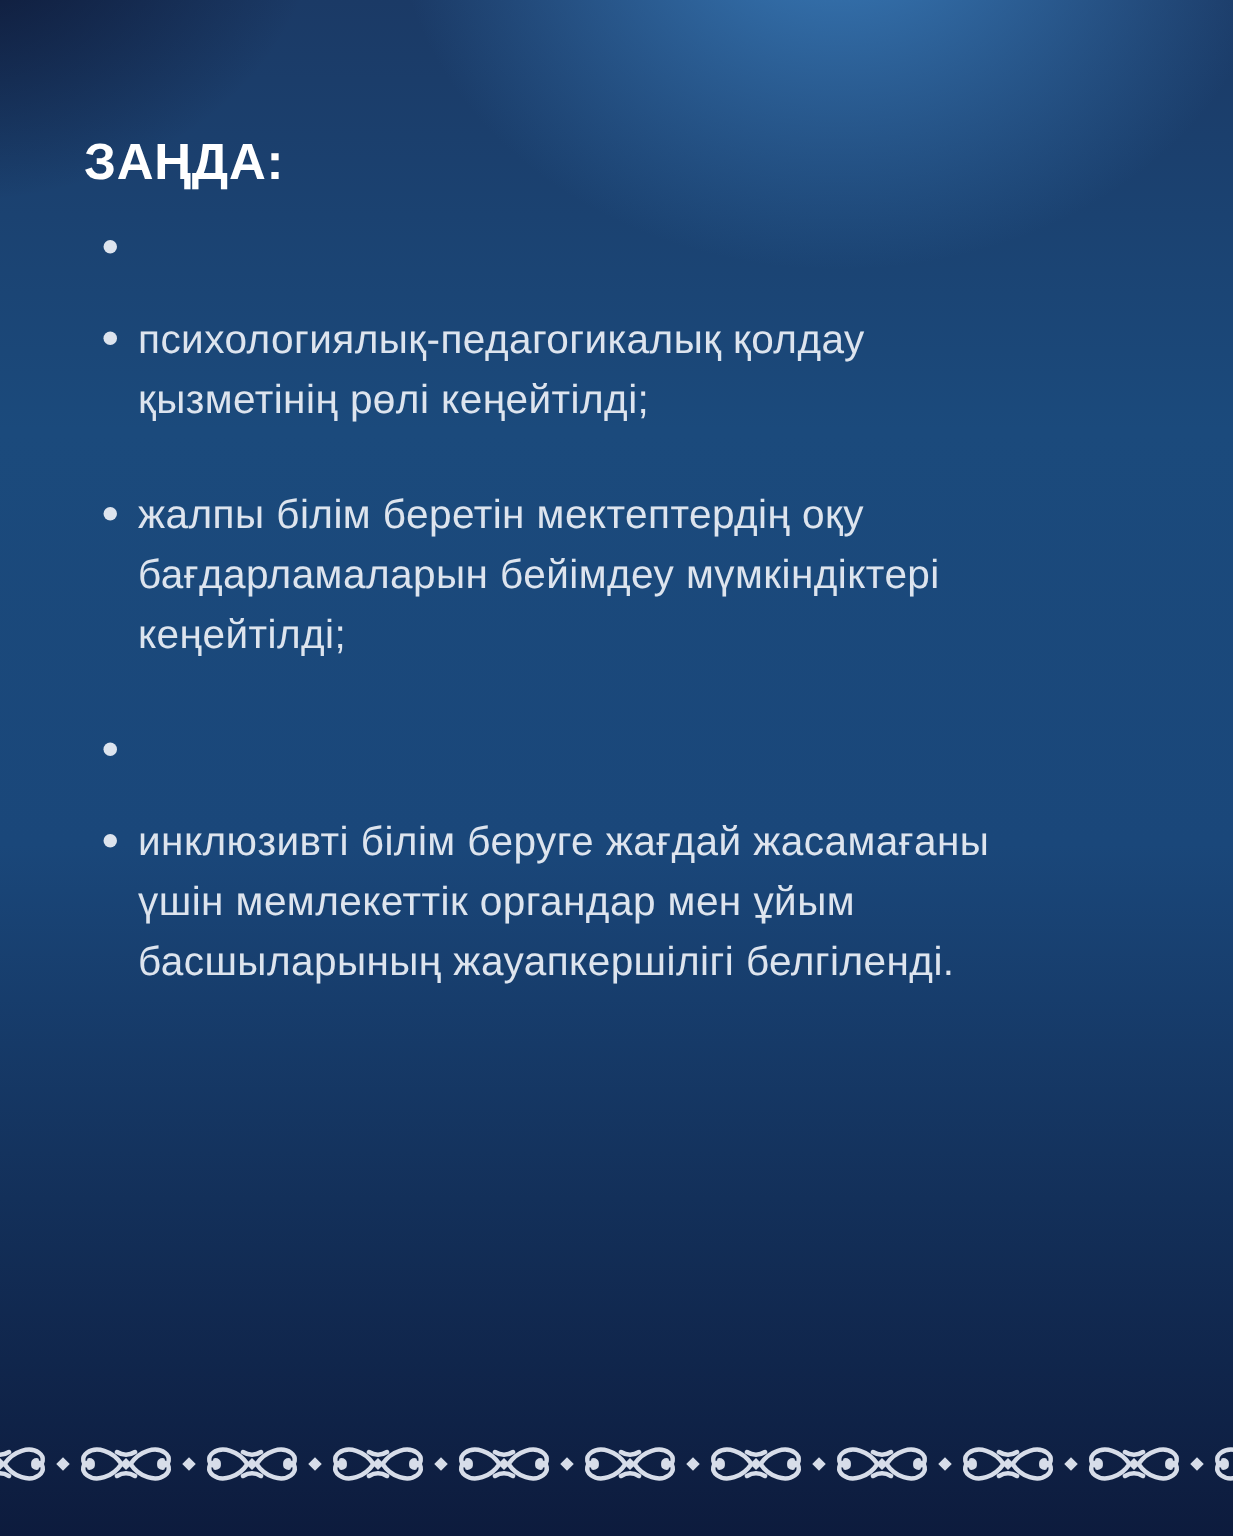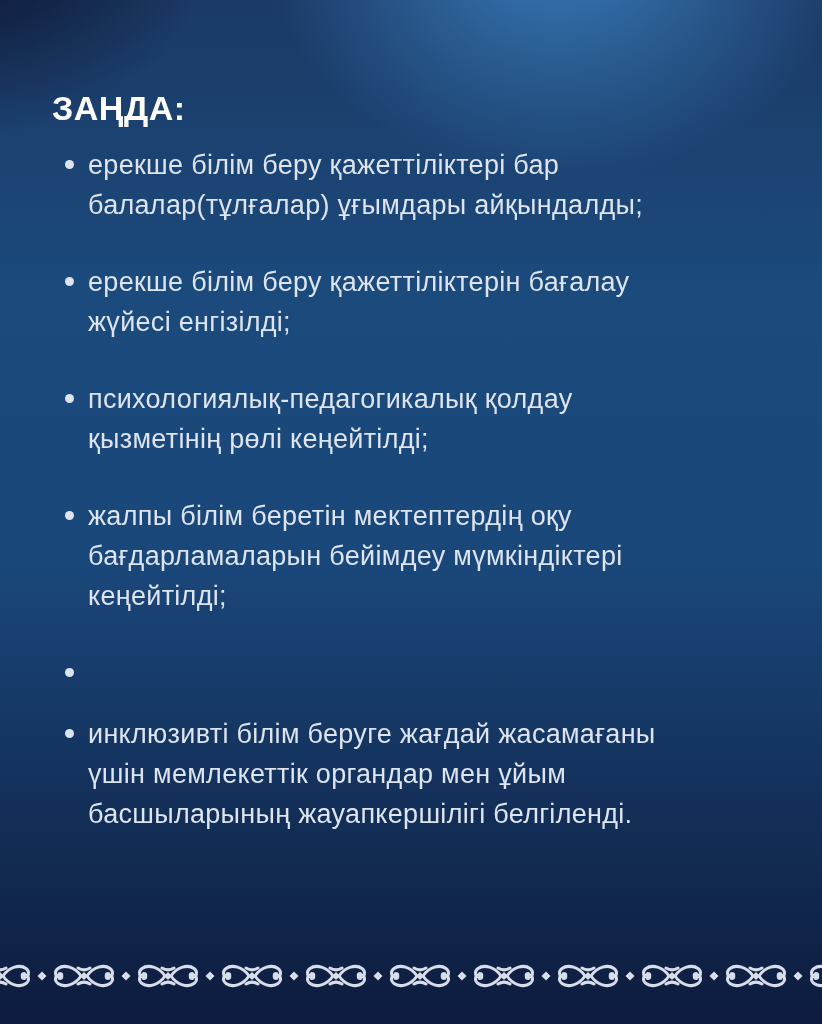--- a/index.html
+++ b/index.html
@@ -12,23 +12,22 @@
     overflow: hidden;
     background:
       radial-gradient(58% 38% at 68% -6%, var(--bg-highlight, #3a7dbc) 0%, rgba(58,125,188,0) 62%),
       radial-gradient(50% 32% at -4% -6%, rgba(9,13,38,0.85) 0%, rgba(9,13,38,0) 60%),
       linear-gradient(180deg, #1b3a66 0%, var(--bg-mid, #1b4a7c) 28%, #1a477a 55%, #13305a 78%, var(--bg-dark, #0d1b3d) 100%);
   }
 
   .content {
     position: absolute;
     top: 0; left: 0; right: 0;
-    padding: 88px 28px 0 24px;
+    padding: 88px 28px 0 56px;
     box-sizing: border-box;
-    margin-left: 28px;
   }
 
   h1.title {
     margin: 0 0 16px 0;
     font-size: 34px;
     line-height: 1.2;
     font-weight: bold;
     letter-spacing: 0.5px;
     color: var(--title, #ffffff);
   }
@@ -75,27 +74,20 @@
 <body>
 
 <div class="page">
 
   <div class="content">
     <h1 class="title">ЗАҢДА:</h1>
 
     <ul class="bullets">
       <li>
         <span class="dot"></span>
-        <span class="txt">ерекше білім беру қажеттіліктері бар
-балалар(тұлғалар) ұғымдары айқындалды;</span>
-      </li>
-      <li>
-        <span class="dot"></span>
-        <span class="txt">ерекше білім беру қажеттіліктерін бағалау
-жүйесі енгізілді;</span>
       </li>
       <li>
         <span class="dot"></span>
         <span class="txt">психологиялық-педагогикалық қолдау
 қызметінің рөлі кеңейтілді;</span>
       </li>
       <li>
         <span class="dot"></span>
         <span class="txt">жалпы білім беретін мектептердің оқу
 бағдарламаларын бейімдеу мүмкіндіктері

